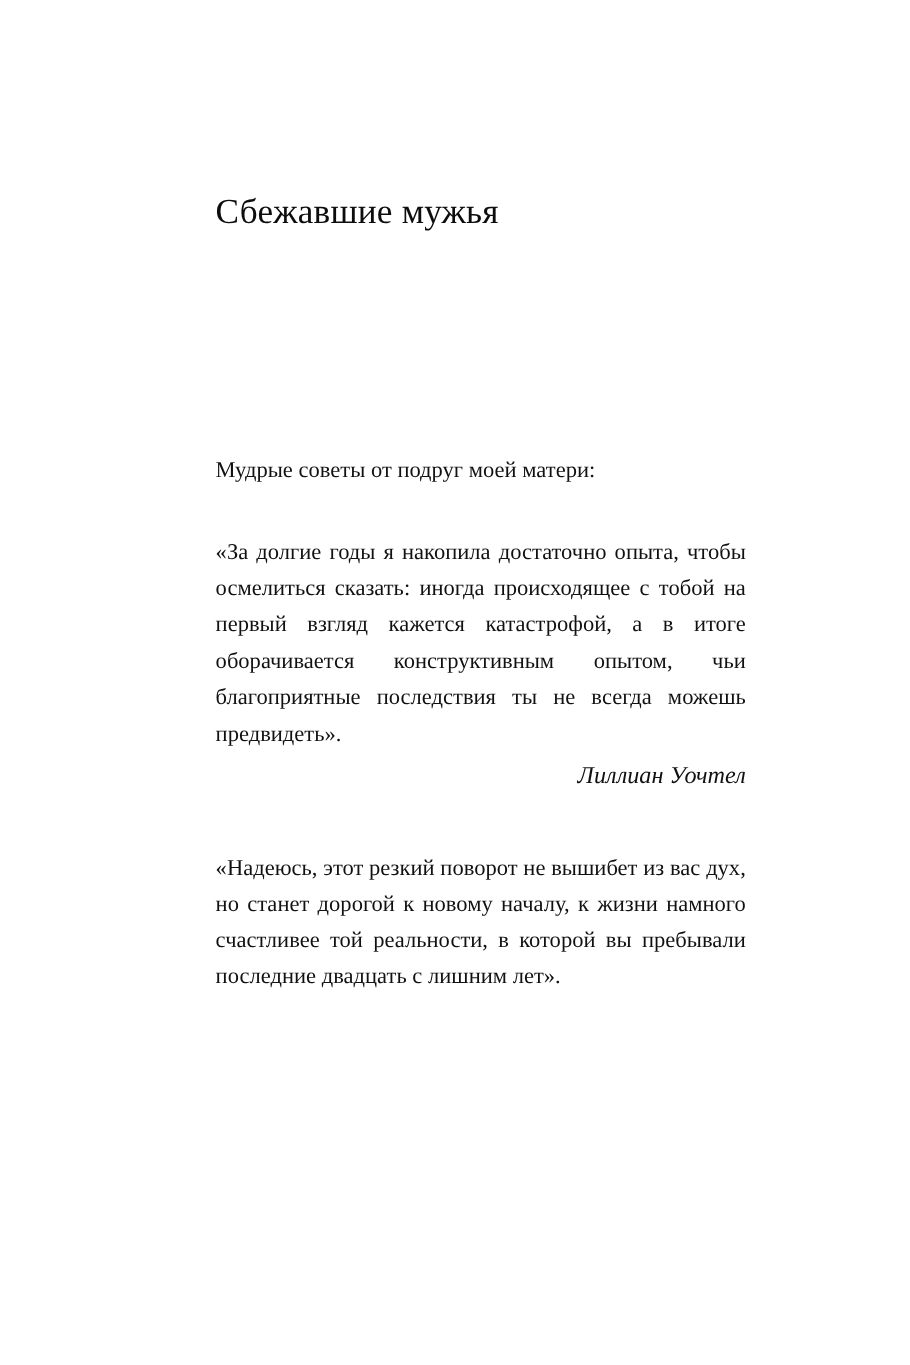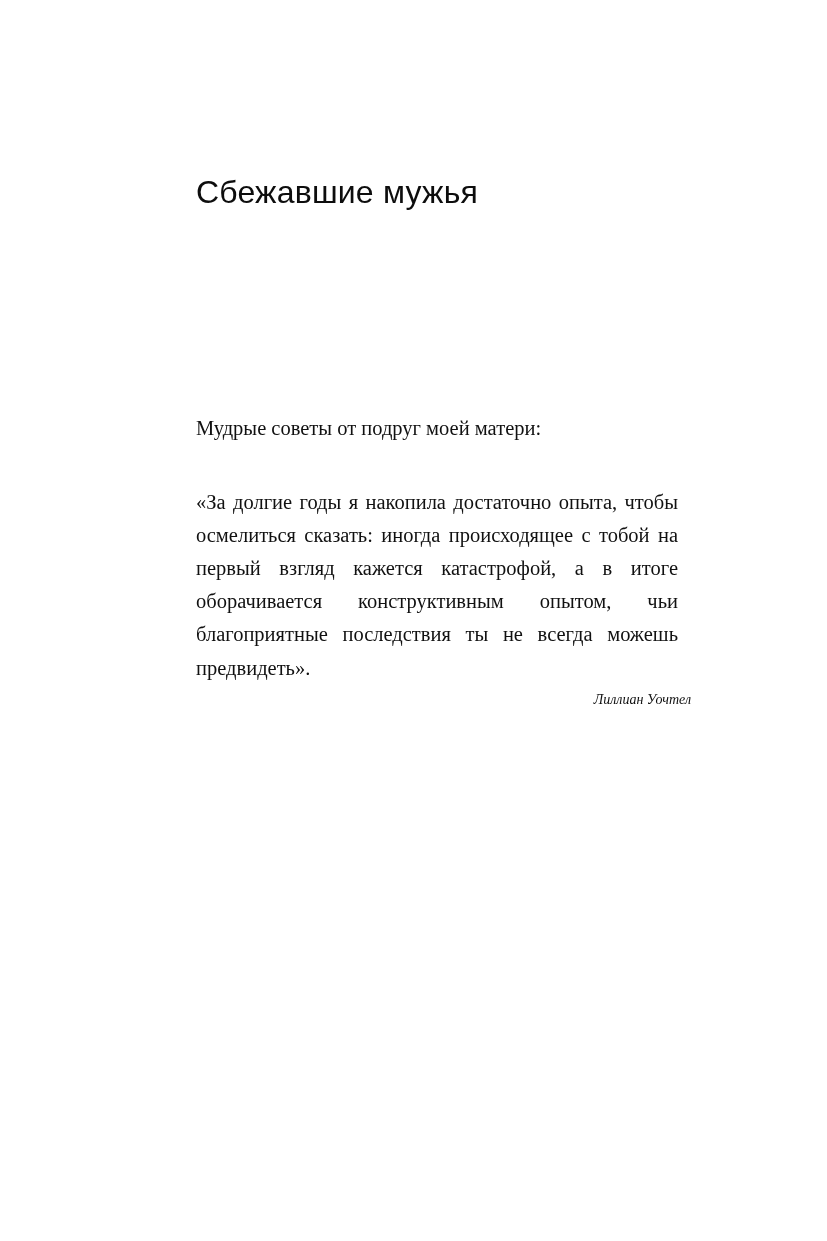--- a/index.html
+++ b/index.html
@@ -20,21 +20,21 @@
     left: 196px;
     top: 0;
     width: 482px;
     height: 100%;
   }
   .chapter-title {
     position: absolute;
     top: 152px;
     left: 0;
     width: 100%;
-    font-family: Liberation Sans, sans-serif;
+    font-family: Liberation Serif, serif;
     font-size: 32px;
     font-weight: 400;
     color: #0d0d0d;
     letter-spacing: 0.2px;
     line-height: 1.2;
   }
   .body-block {
     position: absolute;
     left: 0;
     width: 100%;
@@ -51,41 +51,42 @@
     font-size: 20.5px;
     line-height: 1.62;
     text-align: justify;
     text-align-last: left;
     hyphens: manual;
   }
   .quote-1 { top: 465px; }
   .quote-2 { top: 752px; }
   .attribution {
     position: absolute;
-    left: 13px;
+    left: 0;
     width: 100%;
     text-align: right;
     font-family: "Liberation Serif", serif;
     font-style: italic;
-    font-size: 14px;
+    font-size: 22px;
     color: #111111;
   }
   .attr-1 { top: 692px; }
   .attr-2 { top: 920px; }
 </style>
 </head>
 <body>
 
 <div class="page">
   <div class="content">
 
     <h1 class="chapter-title">Сбежавшие мужья</h1>
 
     <p class="body-block intro">Мудрые советы от подруг моей матери:</p>
 
     <p class="body-block quote quote-1">«За долгие годы я накопила достаточно опыта, чтобы осмелиться сказать: иногда происходящее с тобой на первый взгляд кажется катастрофой, а в итоге оборачивается конструктивным опытом, чьи благоприятные последствия ты не всегда можешь предвидеть».</p>
 
     <div class="attribution attr-1">Лиллиан Уочтел</div>
 
+    <p class="body-block quote quote-2">«Надеюсь, этот резкий поворот не вышибет из вас дух, но станет дорогой к новому началу, к жизни намного счастливее той реальности, в которой вы пребывали последние двадцать с лишним лет».</p>
 
 
   </div>
 </div>
 
 </body></html>

